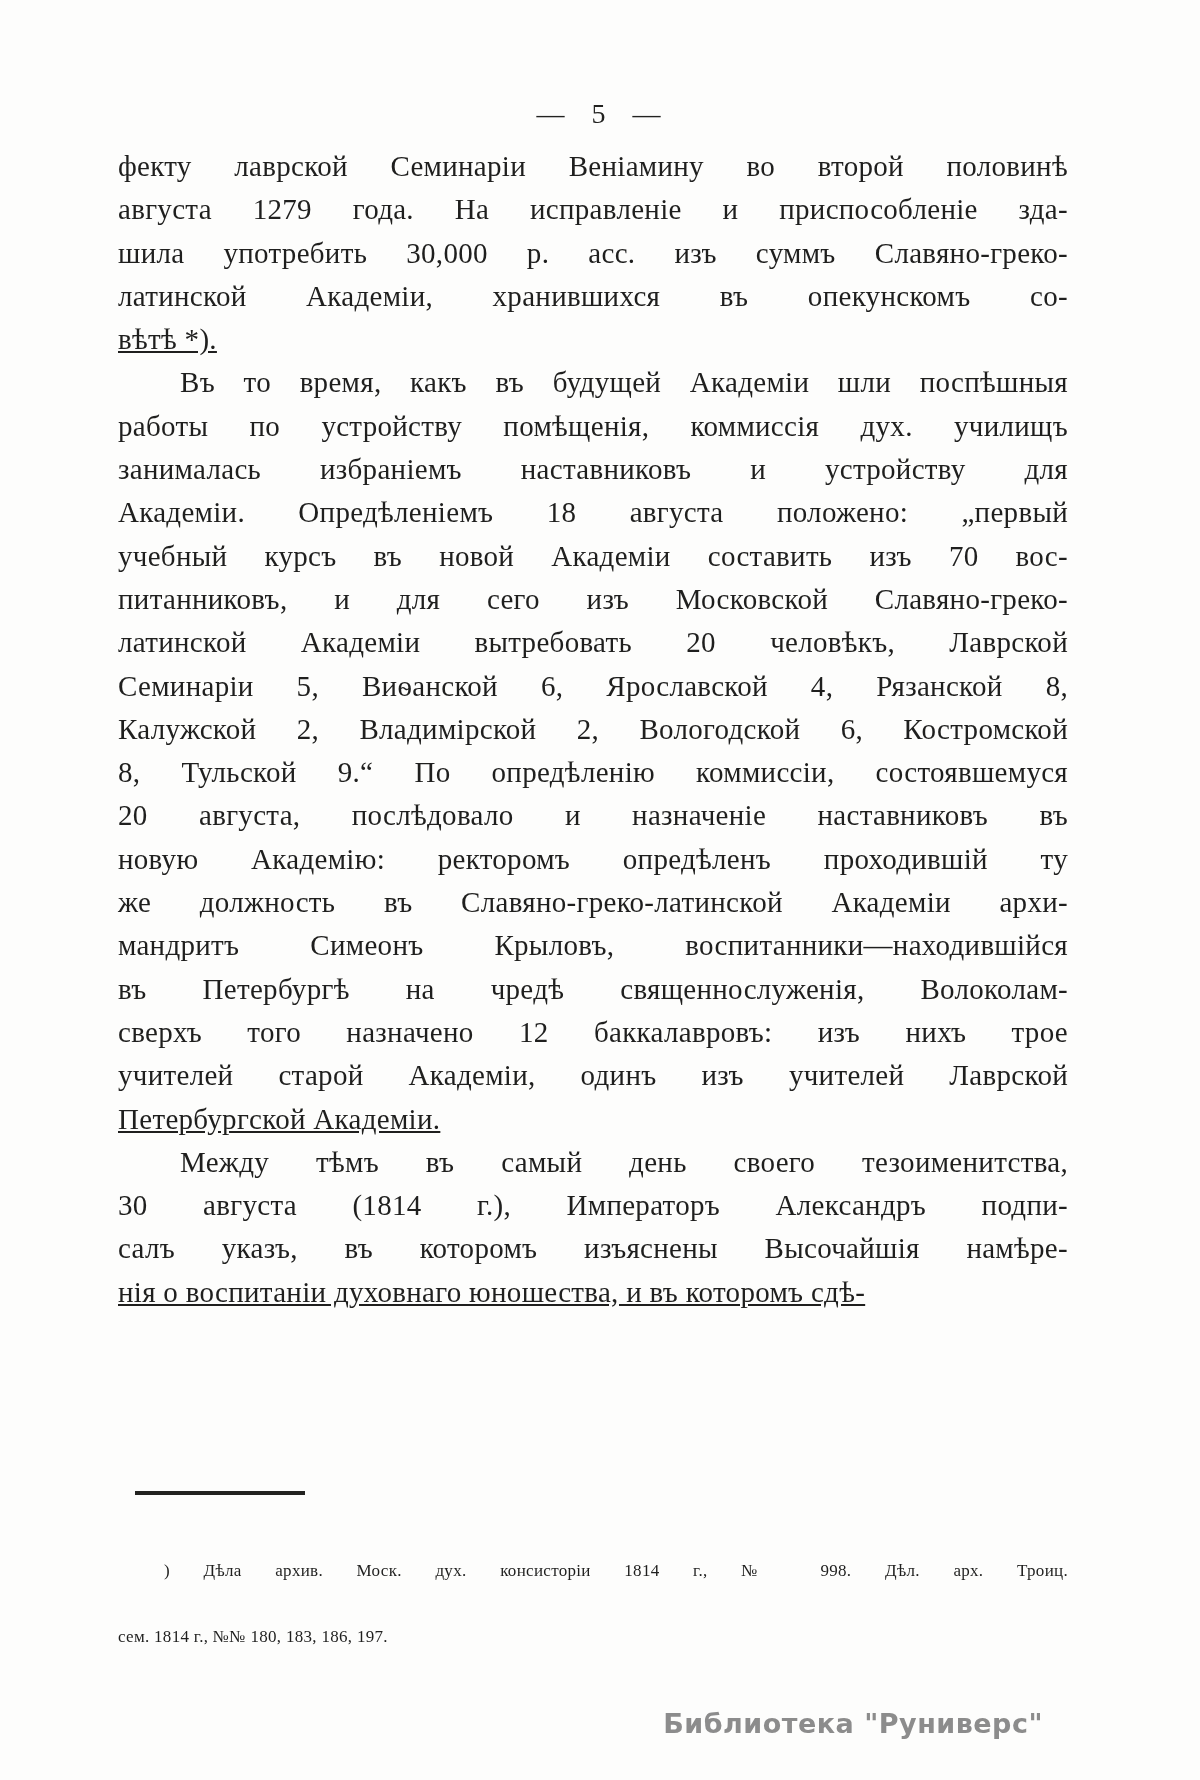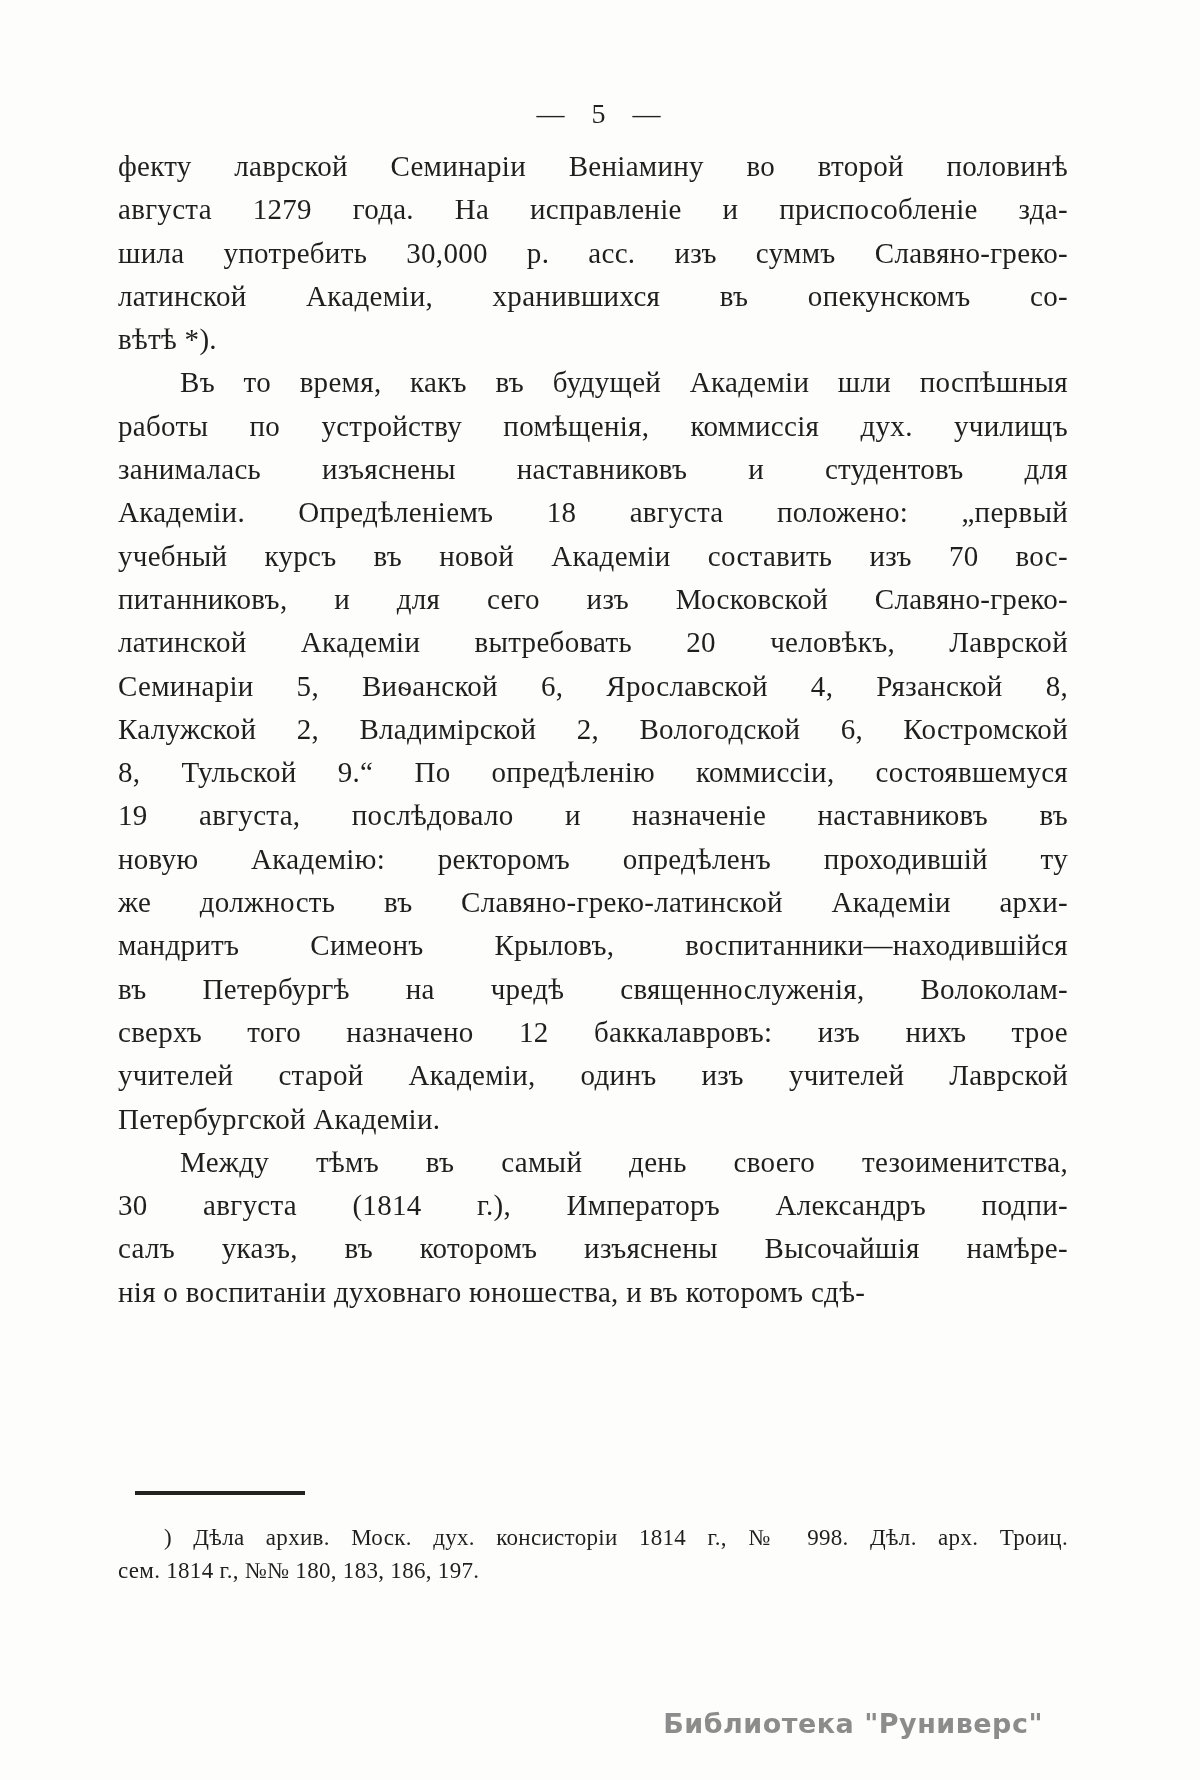--- a/index.html
+++ b/index.html
@@ -31,40 +31,42 @@
   .body-text .line {
     font-size: 29px;
     line-height: 43.3px;
     letter-spacing: 0.3px;
     text-align: justify;
     text-align-last: justify;
     white-space: normal;
   }
   .body-text .line.last {
     text-align-last: left;
+    text-decoration: underline;
   }
   .para.indent .line:first-child {
     text-indent: 62px;
   }
   .footnote-rule {
     position: absolute;
     left: 135px; top: 1491px;
     width: 170px; height: 4px;
     background: #222220;
   }
   .footnote {
     position: absolute;
     left: 118px; top: 1521px; width: 950px;
   }
   .footnote .line {
-    font-size: 23px;
+    font-size: 17px;
     line-height: 33px;
     letter-spacing: 0.3px;
     text-align: justify;
     text-align-last: justify;
+    margin-top: 33px;
   }
   .footnote .line:first-child { text-indent: 46px; }
   .footnote .line.last { text-align-last: left; }
   .watermark {
     position: absolute;
     top: 1708px; right: 157px;
     font-family: "DejaVu Sans", "Liberation Sans", sans-serif;
     font-weight: bold;
     font-size: 27px;
     color: #8c8c8c;
@@ -82,29 +84,29 @@
     <div class="para">
         <div class="line">фекту лаврской Семинаріи Веніамину во второй половинѣ</div>
         <div class="line">августа 1279 года. На исправленіе и приспособленіе зда-</div>
         <div class="line">шила употребить 30,000 р. асс. изъ суммъ Славяно-греко-</div>
         <div class="line">латинской Академіи, хранившихся въ опекунскомъ со-</div>
         <div class="line last">вѣтѣ *).</div>
       </div>
     <div class="para indent">
         <div class="line">Въ то время, какъ въ будущей Академіи шли поспѣшныя</div>
         <div class="line">работы по устройству помѣщенія, коммиссія дух. училищъ</div>
-        <div class="line">занималась изъяснены наставниковъ и студентовъ для</div>
+        <div class="line">занималась избраніемъ наставниковъ и устройству для</div>
         <div class="line">Академіи. Опредѣленіемъ 18 августа положено: „первый</div>
         <div class="line">учебный курсъ въ новой Академіи составить изъ 70 вос-</div>
         <div class="line">питанниковъ, и для сего изъ Московской Славяно-греко-</div>
         <div class="line">латинской Академіи вытребовать 20 человѣкъ, Лаврской</div>
         <div class="line">Семинаріи 5, Виѳанской 6, Ярославской 4, Рязанской 8,</div>
         <div class="line">Калужской 2, Владимірской 2, Вологодской 6, Костромской</div>
         <div class="line">8, Тульской 9.“ По опредѣленію коммиссіи, состоявшемуся</div>
-        <div class="line">19 августа, послѣдовало и назначеніе наставниковъ въ</div>
+        <div class="line">20 августа, послѣдовало и назначеніе наставниковъ въ</div>
         <div class="line">новую Академію: ректоромъ опредѣленъ проходившій ту</div>
         <div class="line">же должность въ Славяно-греко-латинской Академіи архи-</div>
         <div class="line">мандритъ Симеонъ Крыловъ, воспитанники—находившійся</div>
         <div class="line">въ Петербургѣ на чредѣ священнослуженія, Волоколам-</div>
         <div class="line">сверхъ того назначено 12 баккалавровъ: изъ нихъ трое</div>
         <div class="line">учителей старой Академіи, одинъ изъ учителей Лаврской</div>
         <div class="line last">Петербургской Академіи.</div>
       </div>
     <div class="para indent">
         <div class="line">Между тѣмъ въ самый день своего тезоименитства,</div>

